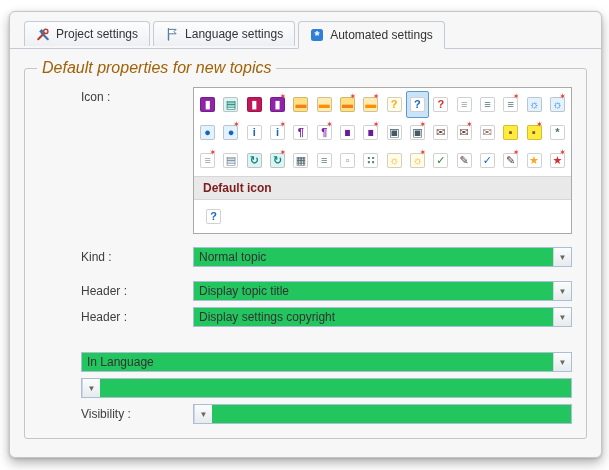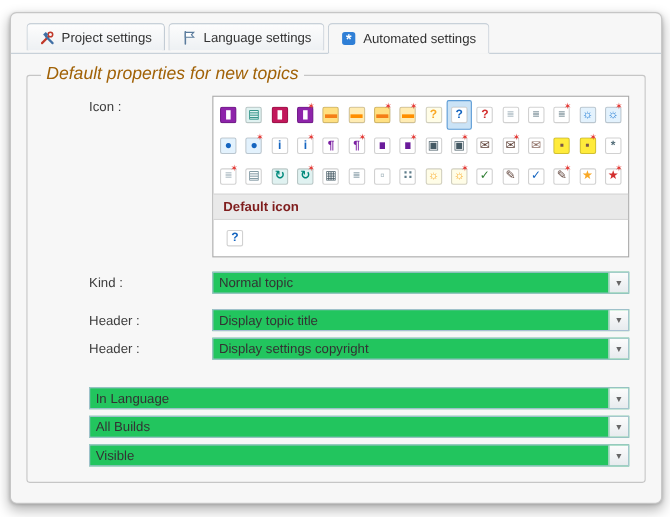--- a/index.html
+++ b/index.html
@@ -347,27 +347,26 @@
 
       <div class="row mb-tight">
         <div class="combo">
           <span class="combo-value">In Language</span>
           <span class="combo-btn">▼</span>
         </div>
       </div>
 
       <div class="row mb-tight">
         <div class="combo">
-          <span class="combo-value">All Builds</span>
           <span class="combo-btn">▼</span>
         </div>
       </div>
 
       <div class="row">
-        <div class="combo">
-          <span class="combo-value">Visible</span>
+        <label>Visibility :</label>
+        <div class="combo">
           <span class="combo-btn">▼</span>
         </div>
       </div>
 
     </fieldset>
   </div>
 </div>
 
 </body></html>

